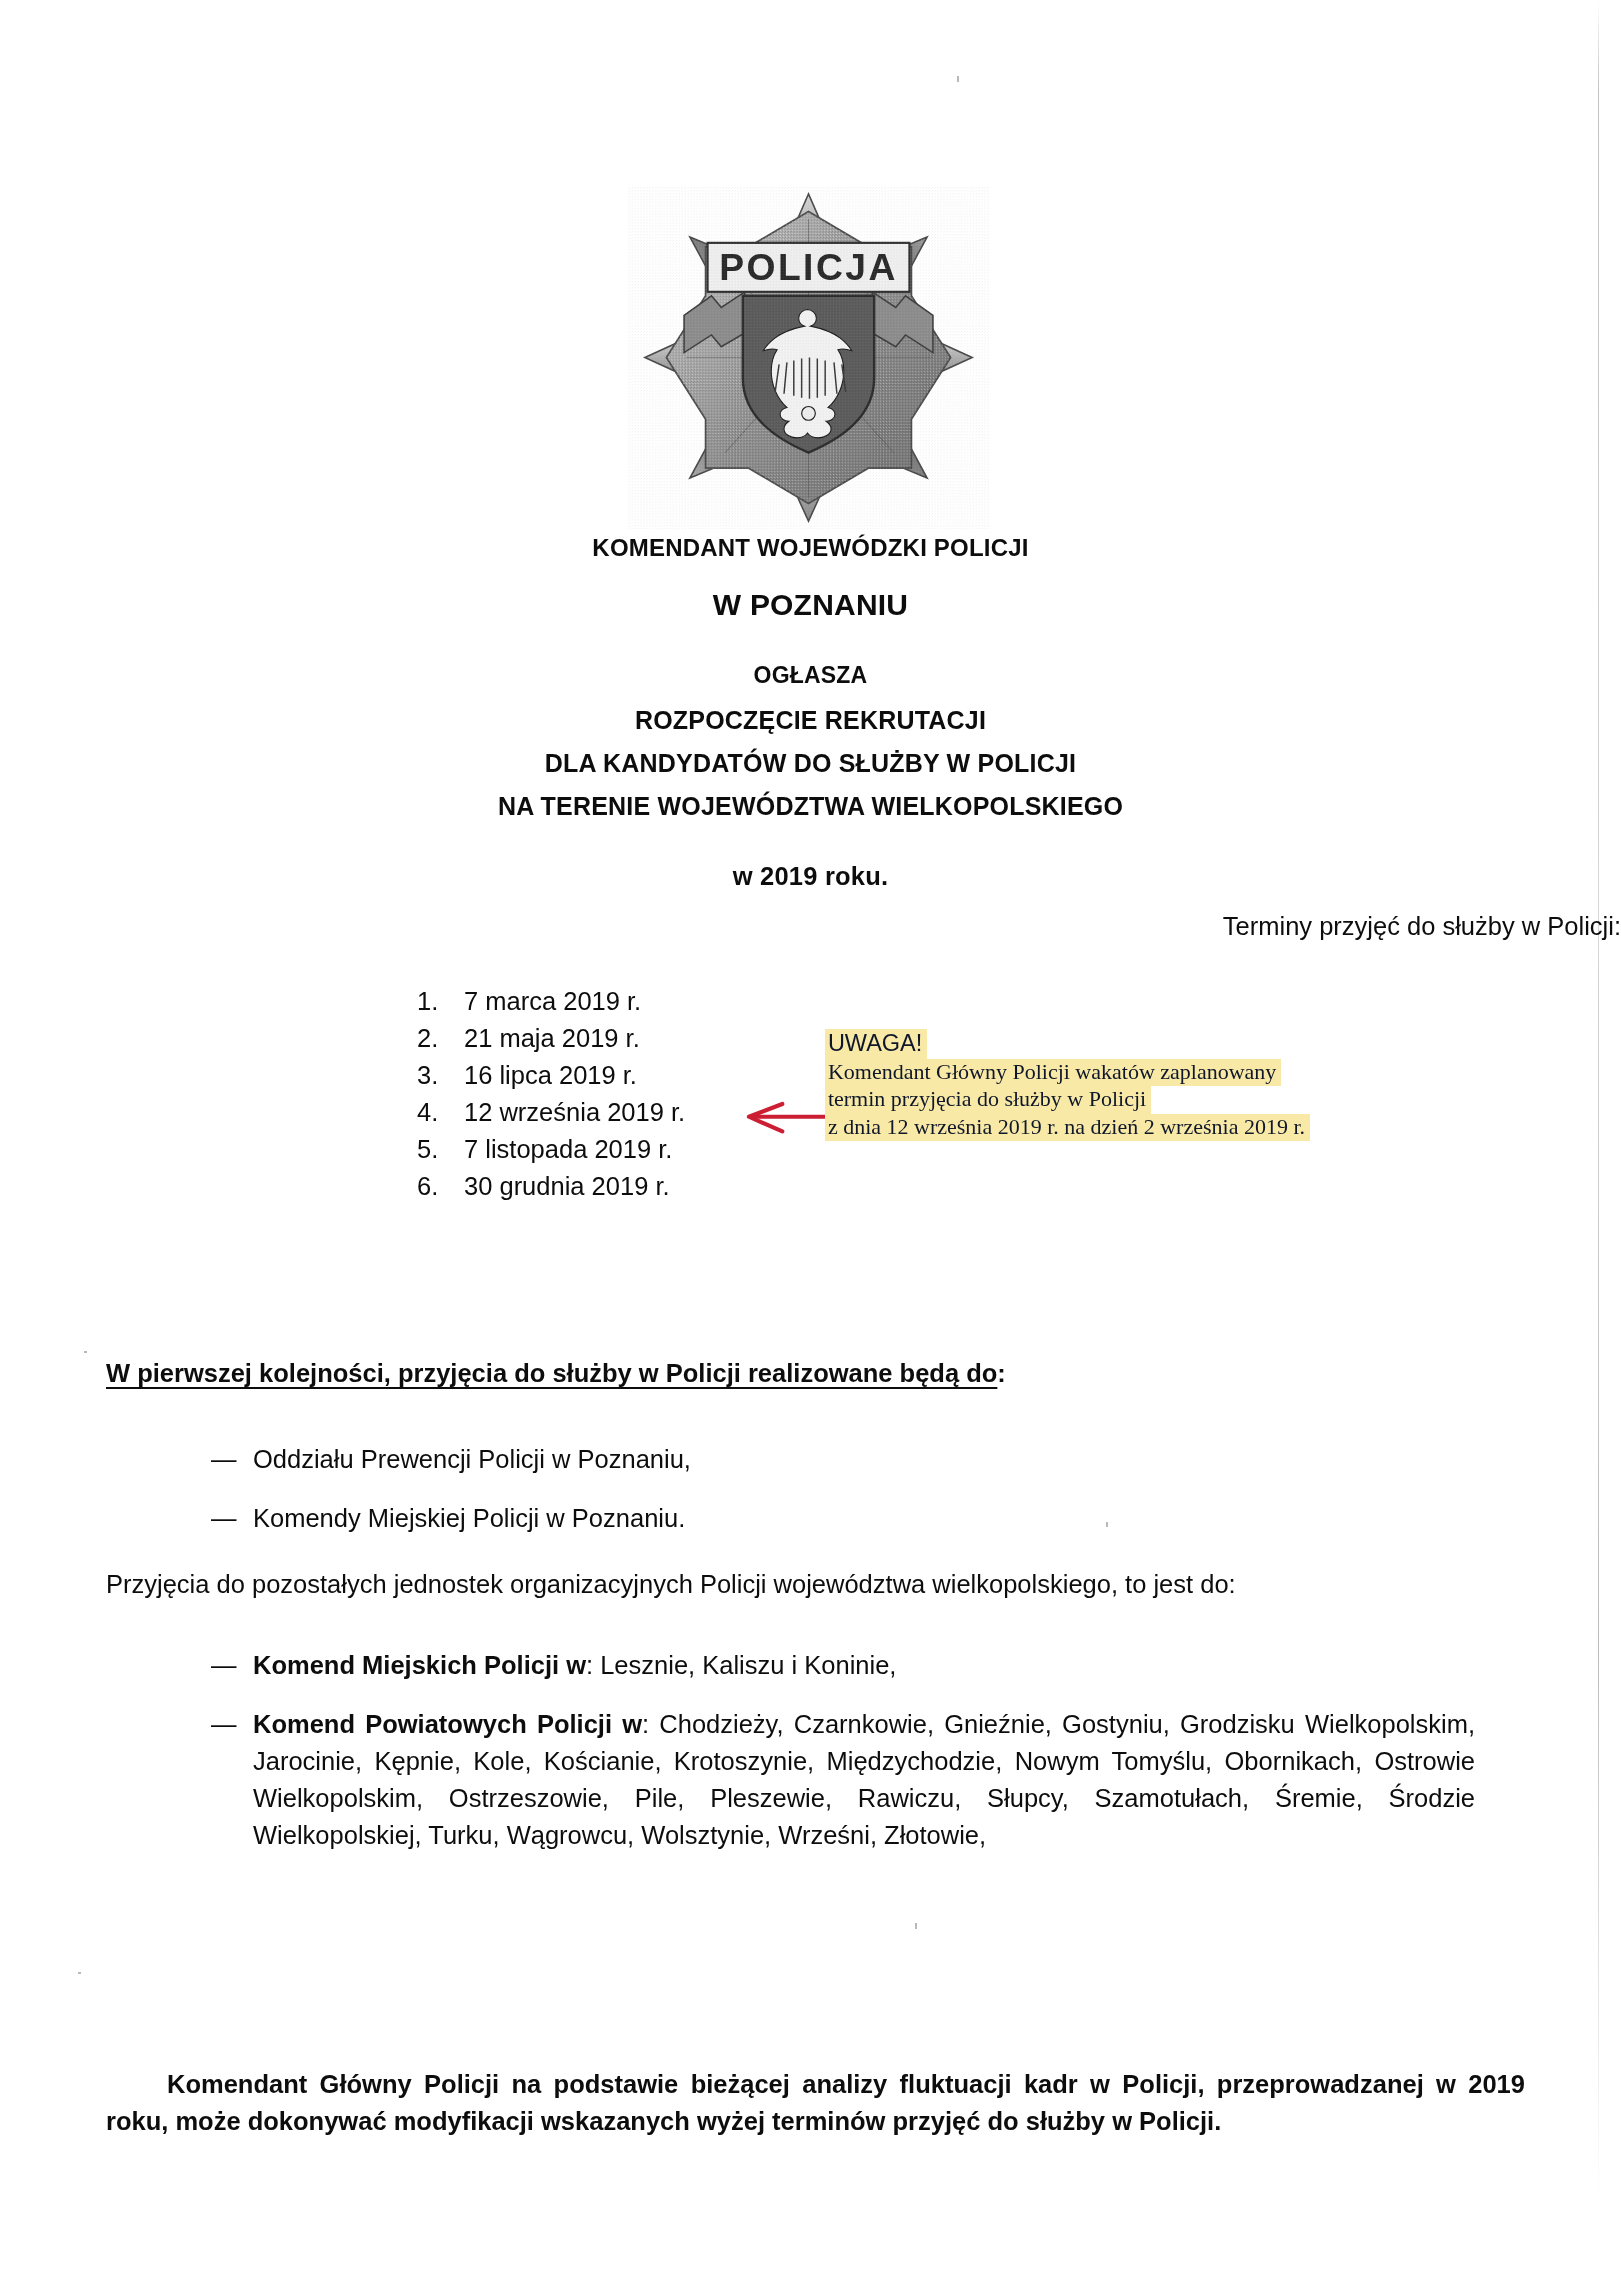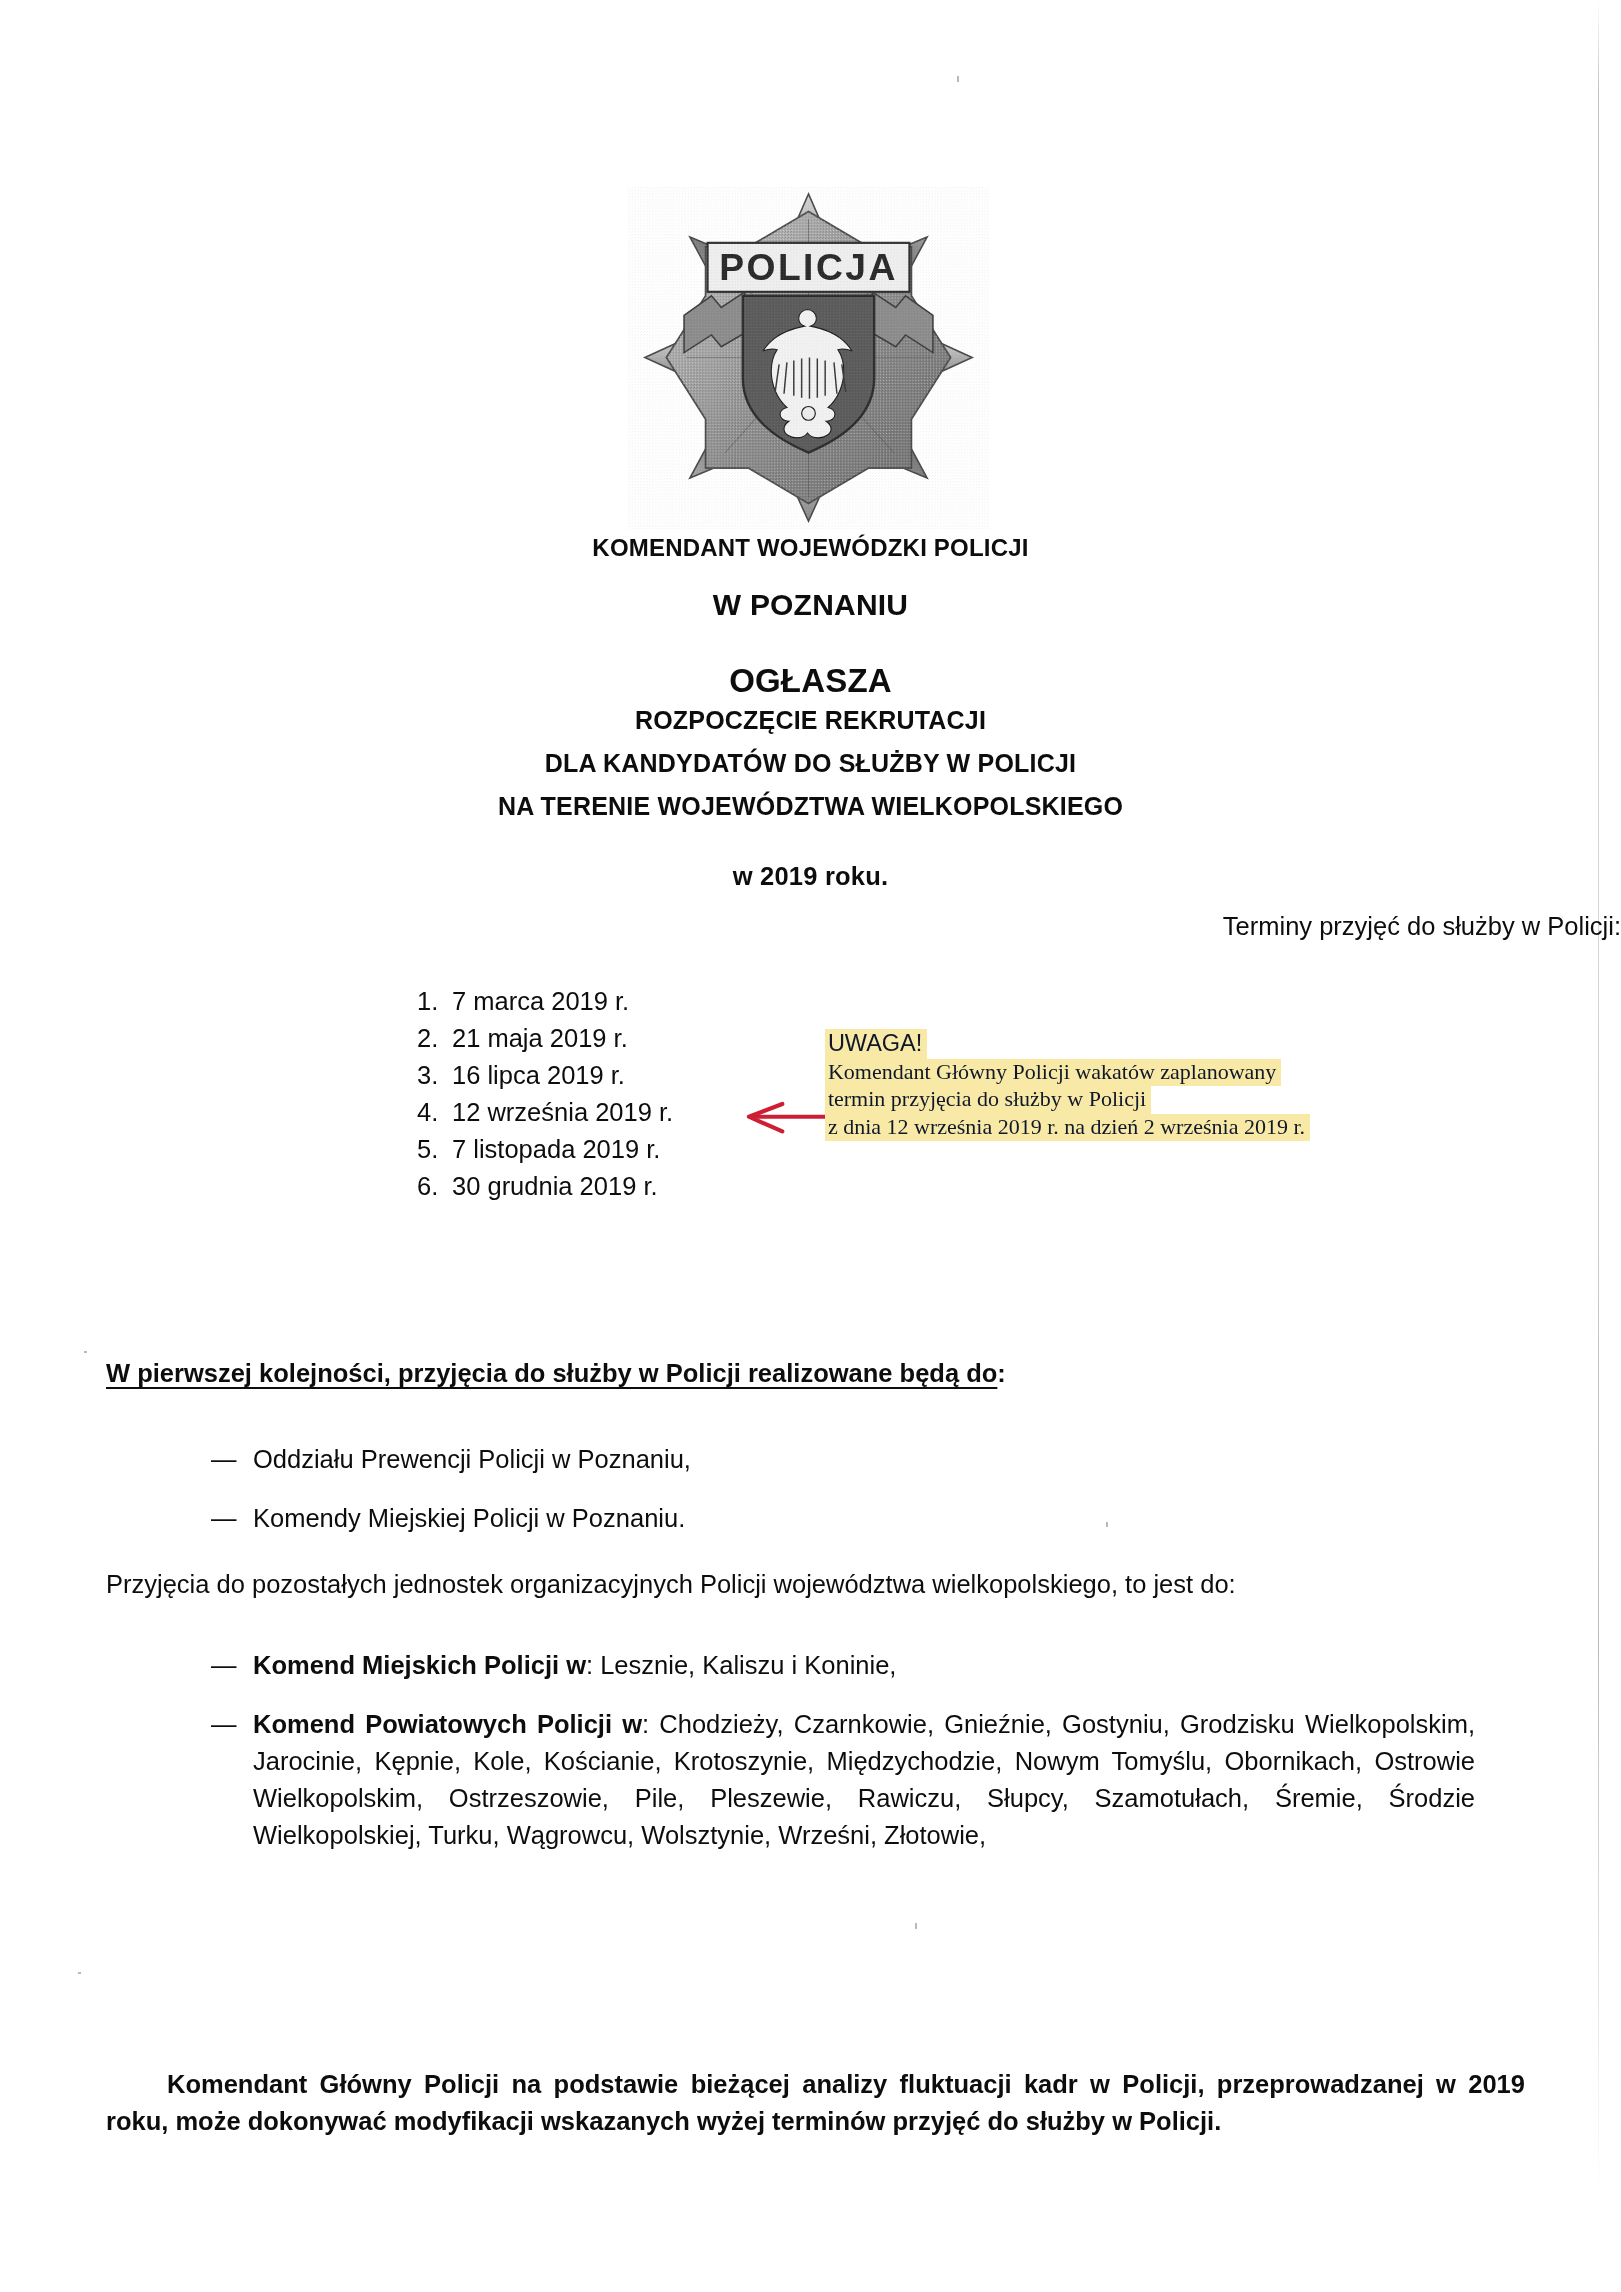--- a/index.html
+++ b/index.html
@@ -25,36 +25,36 @@
   .emblem-wrap{position:absolute;left:627px;top:186px;width:363px;height:343px;}
   .emblem-wrap svg{display:block;width:363px;height:343px;}
 
   
   .h-main{
     position:absolute;width:100%;text-align:center;
     font-weight:bold;letter-spacing:0.2px;
   }
   .t1{top:534px;font-size:24px;}
   .t2{top:588px;font-size:30px;}
-  .t3{top:662px;font-size:33px;}
+  .t3{top:662px;font-size:23px;}
   .t4{top:706px;font-size:25px;}
   .t5{top:749px;font-size:25px;}
   .t6{top:792px;font-size:25px;}
   .t7{top:862px;font-size:25.5px;}
 
   .subline{
     position:absolute;top:912px;width:100%;text-align:right;
     font-size:25.5px;font-weight:400;
   }
 
   
   .dates{position:absolute;left:417px;top:983px;width:510px;}
   .date-row{display:flex;font-size:25.5px;line-height:37px;}
   .date-num{width:35px;flex:none;}
-  .date-txt{white-space:nowrap;}
+  .date-txt{white-space:nowrap;margin-left:12px;}
 
   
   .arrow{position:absolute;left:743px;top:1101px;width:116px;height:33px;}
   .arrow svg{display:block;}
 
   
   .note{position:absolute;left:825px;top:1029px;width:608px;}
   .note-line{
     display:table;
     background:#f8e9a6;

